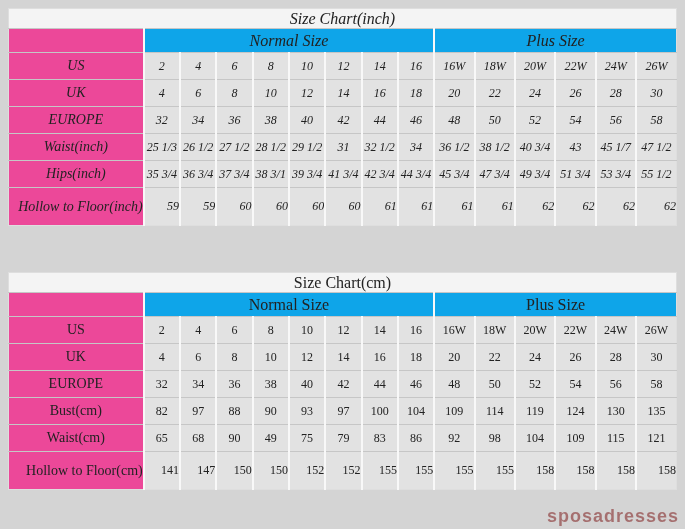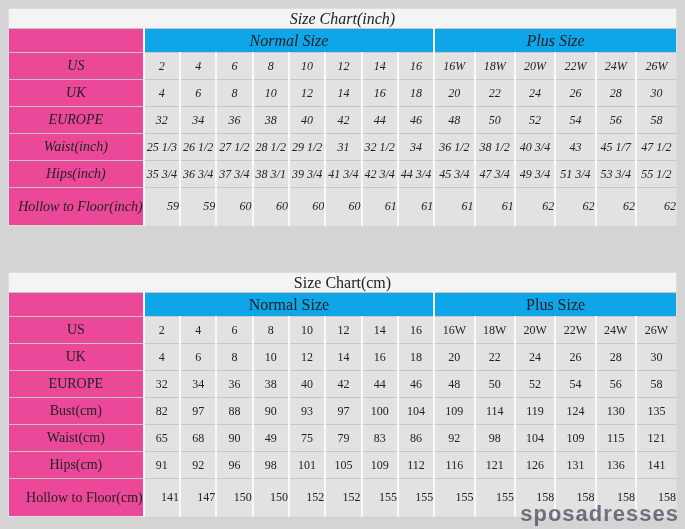--- a/index.html
+++ b/index.html
@@ -52,24 +52,24 @@
     border-left: 2px solid #f8f8f8;
     height: 26px;
   }
   td.group-cell { border-left: 2px solid #f8f8f8; }
   tr.tall td { height: 37px; text-align: right; }
   .watermark {
     position: absolute;
     right: 6px;
     bottom: 2px;
     font-family: "Liberation Sans", sans-serif;
-    font-size: 22px;
+    font-size: 18px;
     font-weight: bold;
     letter-spacing: 1px;
-    color: #0f172a;
+    color: #7f1d1d;
     opacity: 0.55;
     pointer-events: none;
   }
 </style>
 </head>
 <body>
 
 <table class="size-table" id="table-inch">
     <colgroup>
       <col style="width: 134px;">
@@ -307,37 +307,20 @@
         <td class="cell" colspan="1">79</td>
         <td class="cell" colspan="1">83</td>
         <td class="cell" colspan="1">86</td>
         <td class="cell" colspan="1">92</td>
         <td class="cell" colspan="1">98</td>
         <td class="cell" colspan="1">104</td>
         <td class="cell" colspan="1">109</td>
         <td class="cell" colspan="1">115</td>
         <td class="cell" colspan="1">121</td>
       </tr>
-      <tr class="data-row">
-        <td class="label-cell" colspan="1">Hips(cm)</td>
-        <td class="cell" colspan="1">91</td>
-        <td class="cell" colspan="1">92</td>
-        <td class="cell" colspan="1">96</td>
-        <td class="cell" colspan="1">98</td>
-        <td class="cell" colspan="1">101</td>
-        <td class="cell" colspan="1">105</td>
-        <td class="cell" colspan="1">109</td>
-        <td class="cell" colspan="1">112</td>
-        <td class="cell" colspan="1">116</td>
-        <td class="cell" colspan="1">121</td>
-        <td class="cell" colspan="1">126</td>
-        <td class="cell" colspan="1">131</td>
-        <td class="cell" colspan="1">136</td>
-        <td class="cell" colspan="1">141</td>
-      </tr>
       <tr class="data-row tall">
         <td class="label-cell" colspan="1">Hollow to Floor(cm)</td>
         <td class="cell" colspan="1">141</td>
         <td class="cell" colspan="1">147</td>
         <td class="cell" colspan="1">150</td>
         <td class="cell" colspan="1">150</td>
         <td class="cell" colspan="1">152</td>
         <td class="cell" colspan="1">152</td>
         <td class="cell" colspan="1">155</td>
         <td class="cell" colspan="1">155</td>

